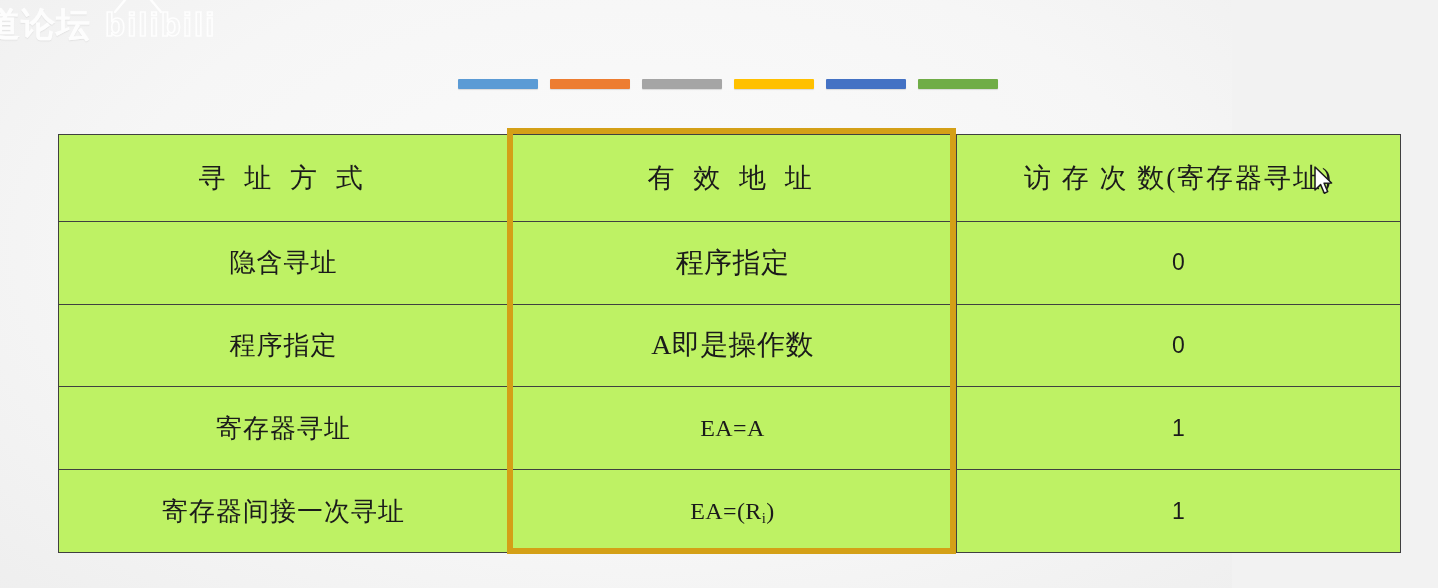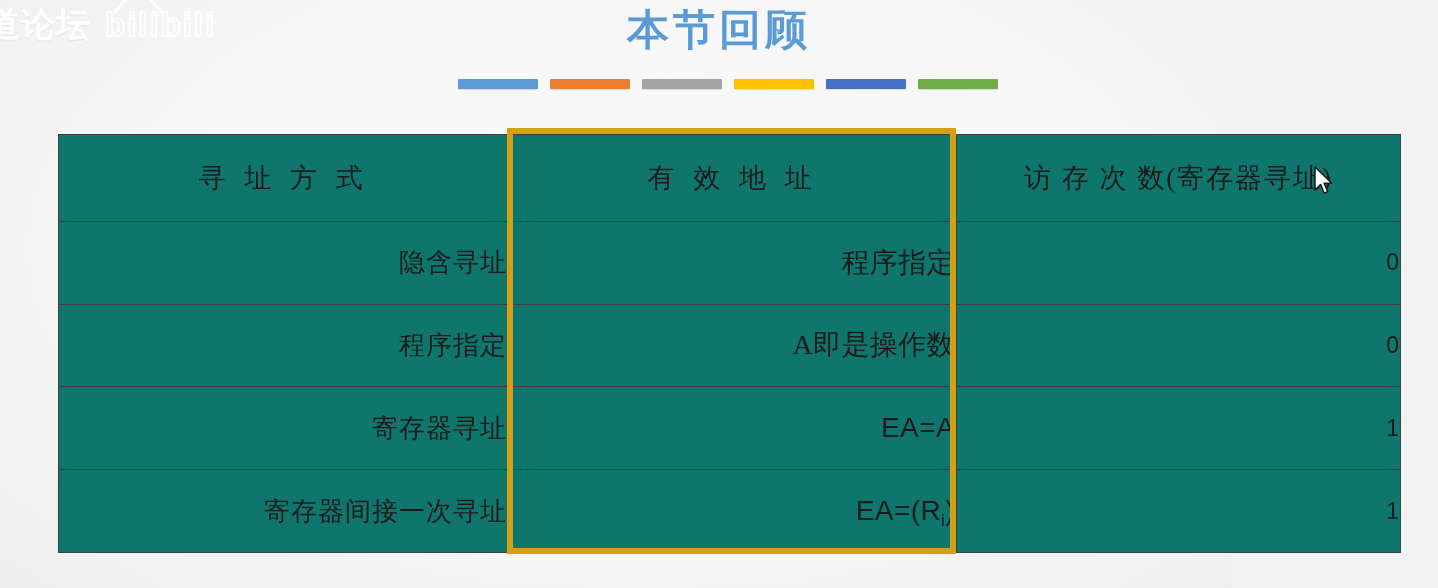--- a/index.html
+++ b/index.html
@@ -97,44 +97,44 @@
     width: 100%;
     height: 100%;
     table-layout: fixed;
     background: #f7f7f7;
   }
   table.grid td {
     border: 1.6px solid #404040;
     text-align: center;
     vertical-align: middle;
     color: #1b1b1b;
-    background: #0f766e;
+    background: #bef264;
   }
   col.c1 { width: 450px; }
   col.c2 { width: 448px; }
   col.c3 { width: 444px; }
 
   tr.head td {
     height: 62px;
     font-size: 27px;
     font-family: "Liberation Serif", "DejaVu Serif", serif;
     letter-spacing: 6px;
   }
   tr.head td.h3 { letter-spacing: 2px; }
 
-  tr.body td { height: 59px; text-align: right; }
+  tr.body td { height: 59px; }
 
   td.mode {
     font-size: 26px;
     font-family: "Liberation Serif", "DejaVu Serif", serif;
     letter-spacing: 1px;
   }
   td.ea {
-    font-size: 28px;
-    font-family: Liberation Sans, sans-serif;
+    font-size: 24px;
+    font-family: Liberation Serif, serif;
     letter-spacing: 0.4px;
   }
   td.ea.cjk {
     font-family: "Liberation Serif", "DejaVu Serif", serif;
     font-size: 28px;
   }
   td.count {
     font-size: 23px;
     font-family: "Liberation Sans", "DejaVu Sans", sans-serif;
   }
@@ -172,21 +172,20 @@
   <div id="watermark">
     <span id="wm-text">道论坛</span>
     <span id="wm-logo">
       <svg class="tv-ears" viewBox="0 0 58 16">
         <path d="M6 15 L16 3 M52 15 L42 3" stroke="rgba(255,255,255,0.95)" stroke-width="2.4" fill="none" stroke-linecap="round"></path>
       </svg>
       <span>bilibili</span>
     </span>
   </div>
 
-  <div id="title">本节回顾</div>
 
   <div id="bars">
     <div class="bar" style="background:#5b9bd5"></div>
     <div class="bar" style="background:#ed7d31"></div>
     <div class="bar" style="background:#a5a5a5"></div>
     <div class="bar" style="background:#ffc000"></div>
     <div class="bar" style="background:#4472c4"></div>
     <div class="bar" style="background:#70ad47"></div>
   </div>
 

